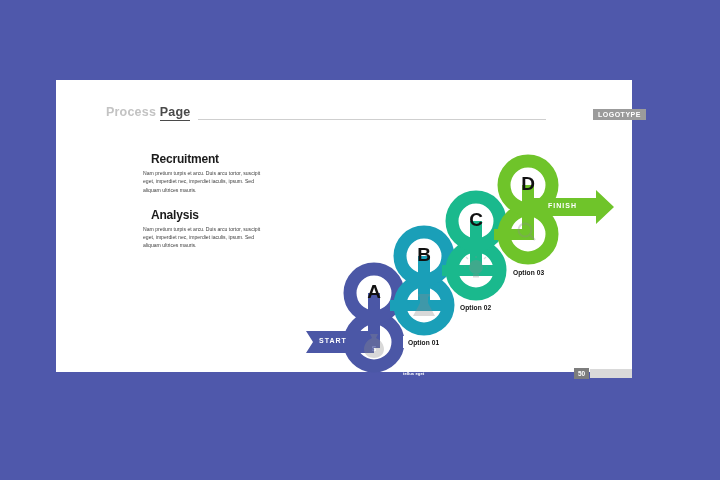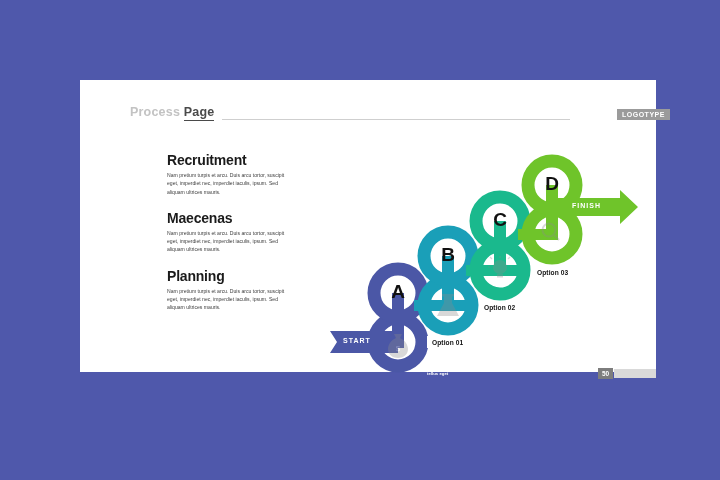--- a/index.html
+++ b/index.html
@@ -2,41 +2,41 @@
 <html><head>
 <meta charset="utf-8">
 <style>
   html,body{margin:0;padding:0;}
   body{
     width:720px;height:480px;overflow:hidden;
     background:#4f58ab;
     font-family:"Liberation Sans", sans-serif;
   }
   #slide{
-    position:absolute;left:80px;top:80px;width:576px;height:292px;
+    position:absolute;left:56px;top:80px;width:576px;height:292px;
     background:#ffffff;
     text-decoration:underline;
   }
 
   
   #header{position:absolute;left:50px;top:25px;width:485px;height:20px;}
   #title{position:absolute;left:0;top:0;font-size:12.5px;font-weight:bold;letter-spacing:.2px;white-space:nowrap;}
   #title .t-light{color:#c3c3c3;}
   #title .t-dark{color:#4a4a4a;border-bottom:1.6px solid #4a4a4a;padding-bottom:1px;}
   #header-rule{position:absolute;left:92px;top:14px;width:348px;height:0;border-top:1px solid #cfcfcf;}
   #logotype{
     position:absolute;left:487px;top:4px;
     background:#9b9b9b;color:#ffffff;font-size:7px;font-weight:bold;
     letter-spacing:.5px;padding:2px 5px 2px 5px;
   }
 
   
   #left-col{position:absolute;left:87px;top:72px;width:118px;}
   .blk{margin-bottom:14px;}
-  .blk h3{margin:0 0 3px 0;font-size:14px;font-weight:bold;color:#1b1b1b;letter-spacing:-.2px;}
+  .blk h3{margin:0 0 3px 8px;font-size:12px;font-weight:bold;color:#1b1b1b;letter-spacing:-.2px;}
   .blk p{margin:0;font-size:5.1px;line-height:1.62;color:#3d3d3d;}
 
   
   #diagram{position:absolute;left:210px;top:50px;width:360px;height:270px;}
   #diagram svg{position:absolute;left:0;top:0;}
 
   .node-letter{
     position:absolute;font-size:19px;font-weight:bold;color:#111;
     width:30px;text-align:center;
   }
@@ -75,25 +75,21 @@
     <div id="header-rule"></div>
     <div id="logotype">LOGOTYPE</div>
   </div>
 
   <div id="left-col">
     <div class="blk">
       <h3>Recruitment</h3>
       <p>Nam pretium turpis et arcu. Duis arcu tortor, suscipit eget, imperdiet nec, imperdiet iaculis, ipsum. Sed aliquam ultrices mauris.</p>
     </div>
     <div class="blk">
-      <h3>Maecenas</h3>
-      <p>Nam pretium turpis et arcu. Duis arcu tortor, suscipit eget, imperdiet nec, imperdiet iaculis, ipsum. Sed aliquam ultrices mauris.</p>
-    </div>
-    <div class="blk">
-      <h3>Planning</h3>
+      <h3>Analysis</h3>
       <p>Nam pretium turpis et arcu. Duis arcu tortor, suscipit eget, imperdiet nec, imperdiet iaculis, ipsum. Sed aliquam ultrices mauris.</p>
     </div>
   </div>
 
   <div id="diagram">
 
     <svg width="360" height="270" viewBox="0 0 360 270">
 
       <g>
         <circle cx="108" cy="212" r="24" fill="none" stroke="#4b57a6" stroke-width="13"></circle>

